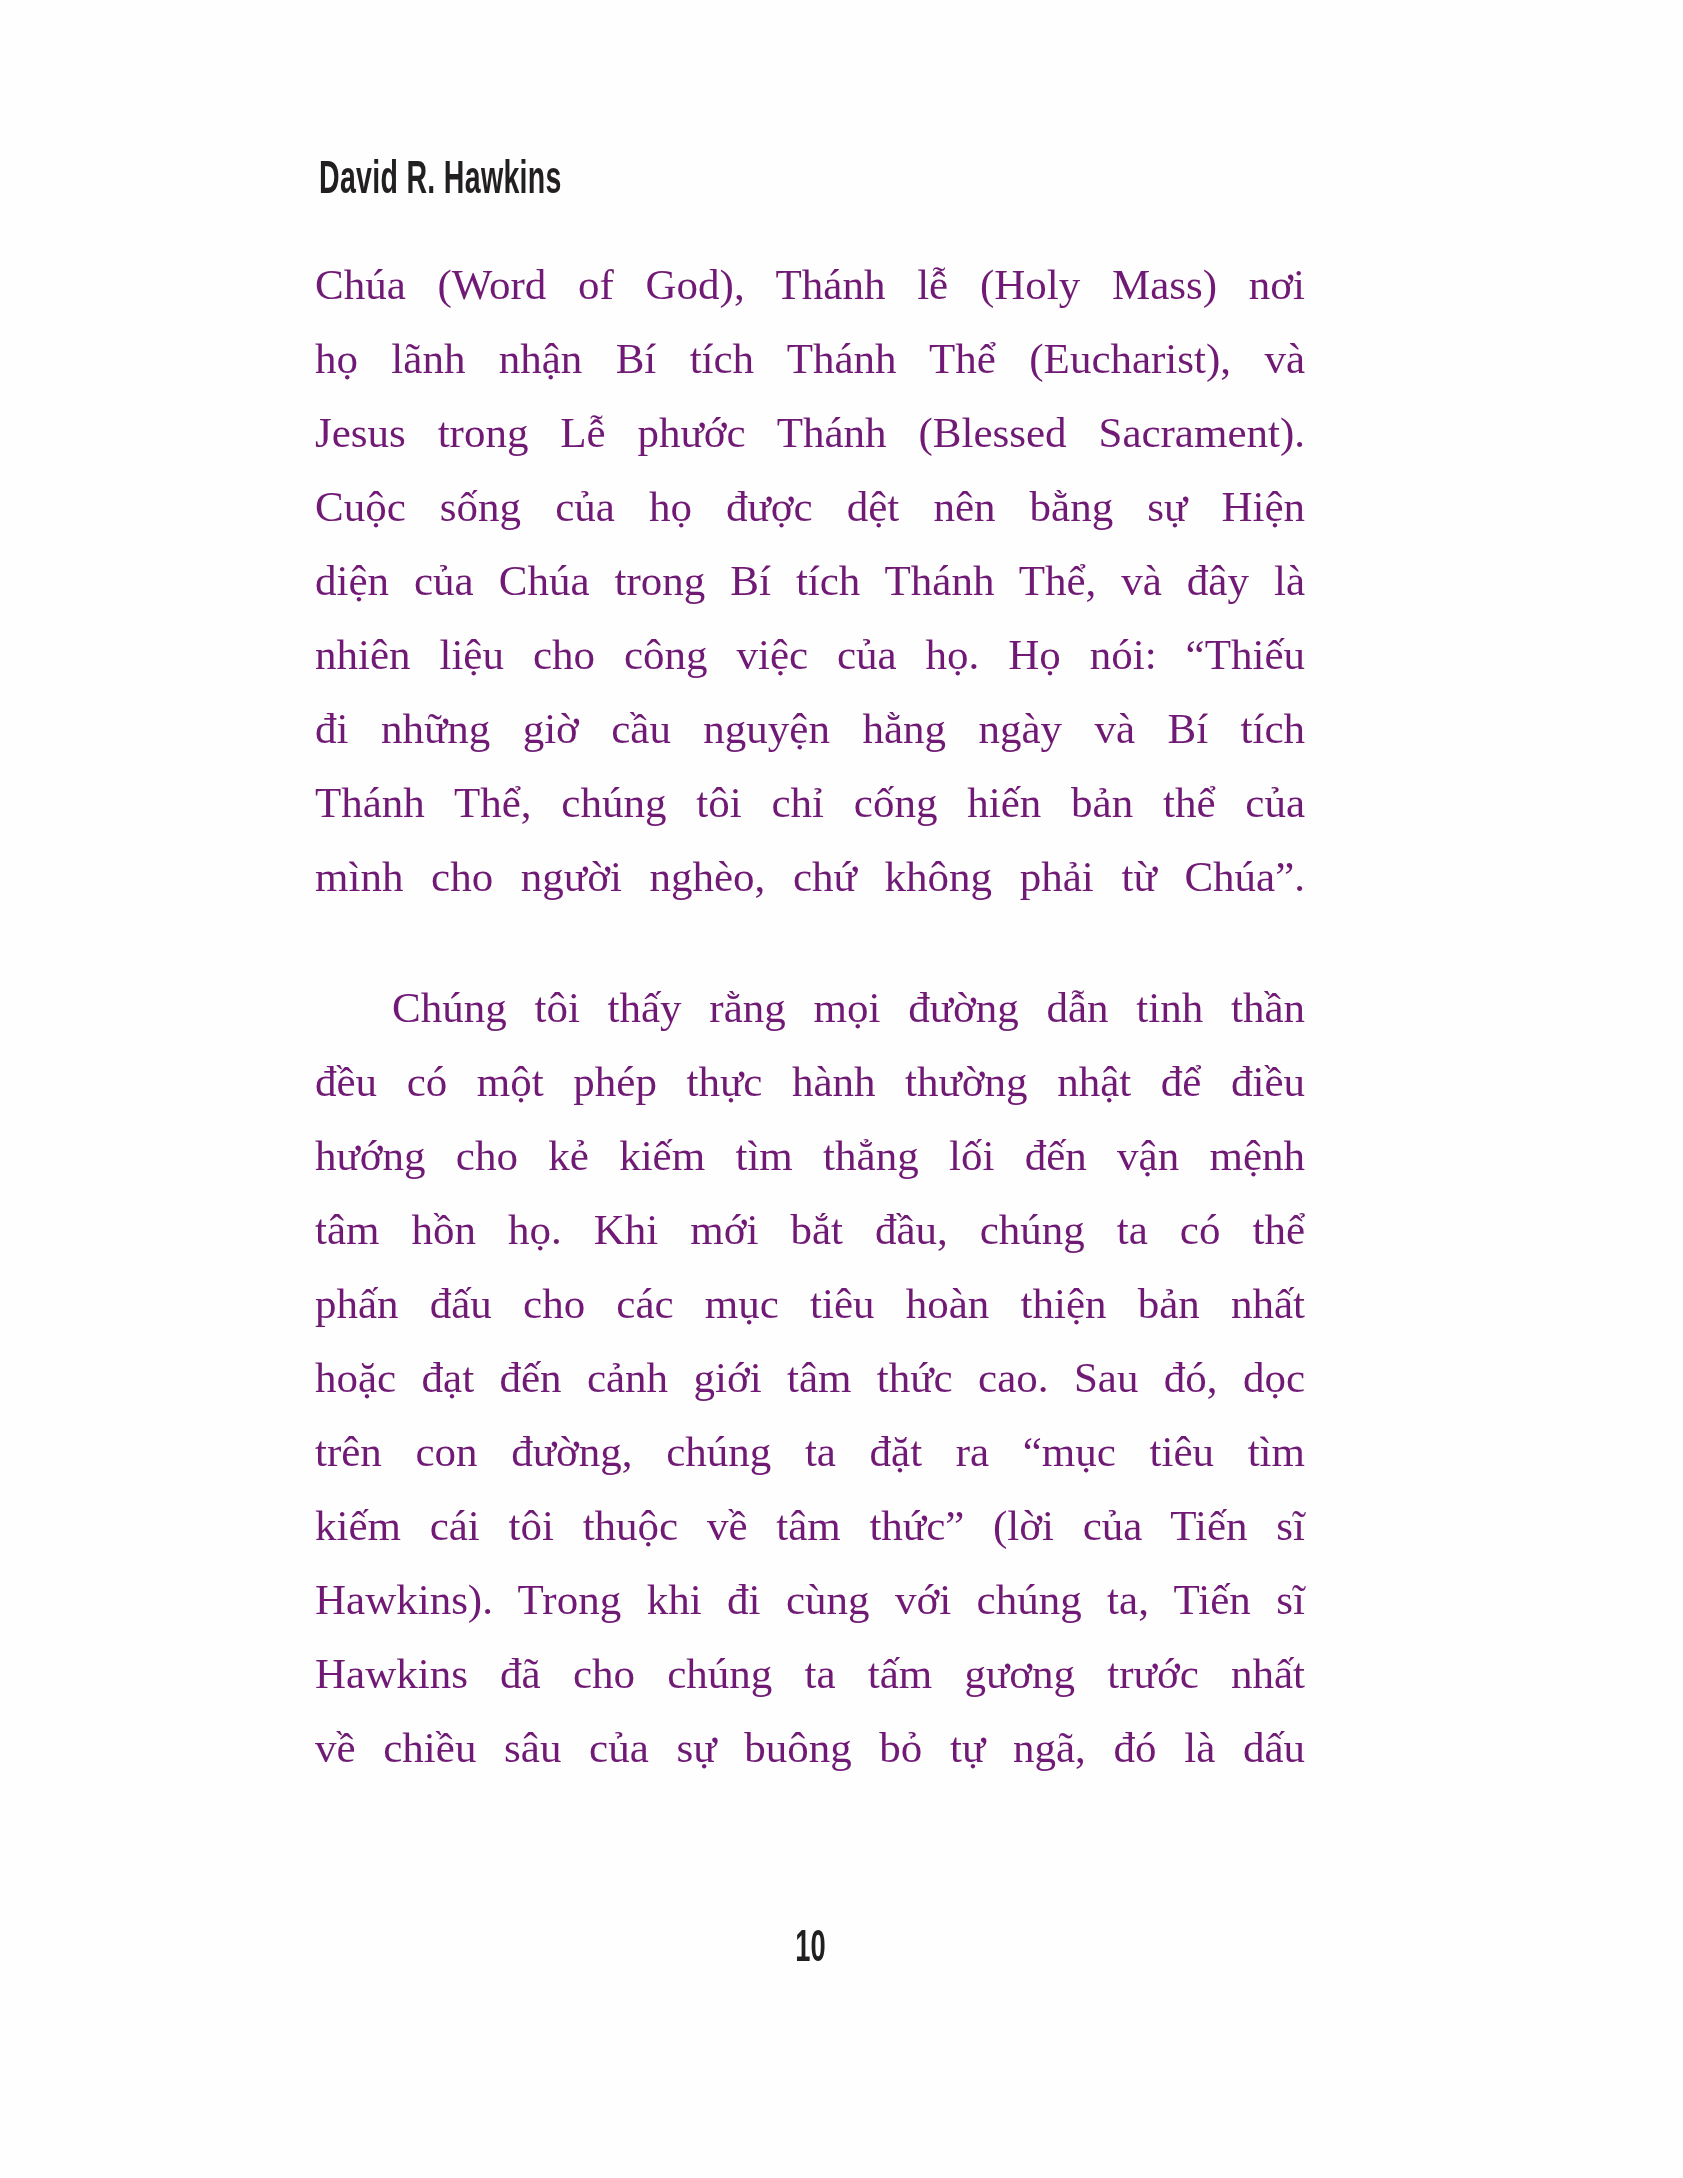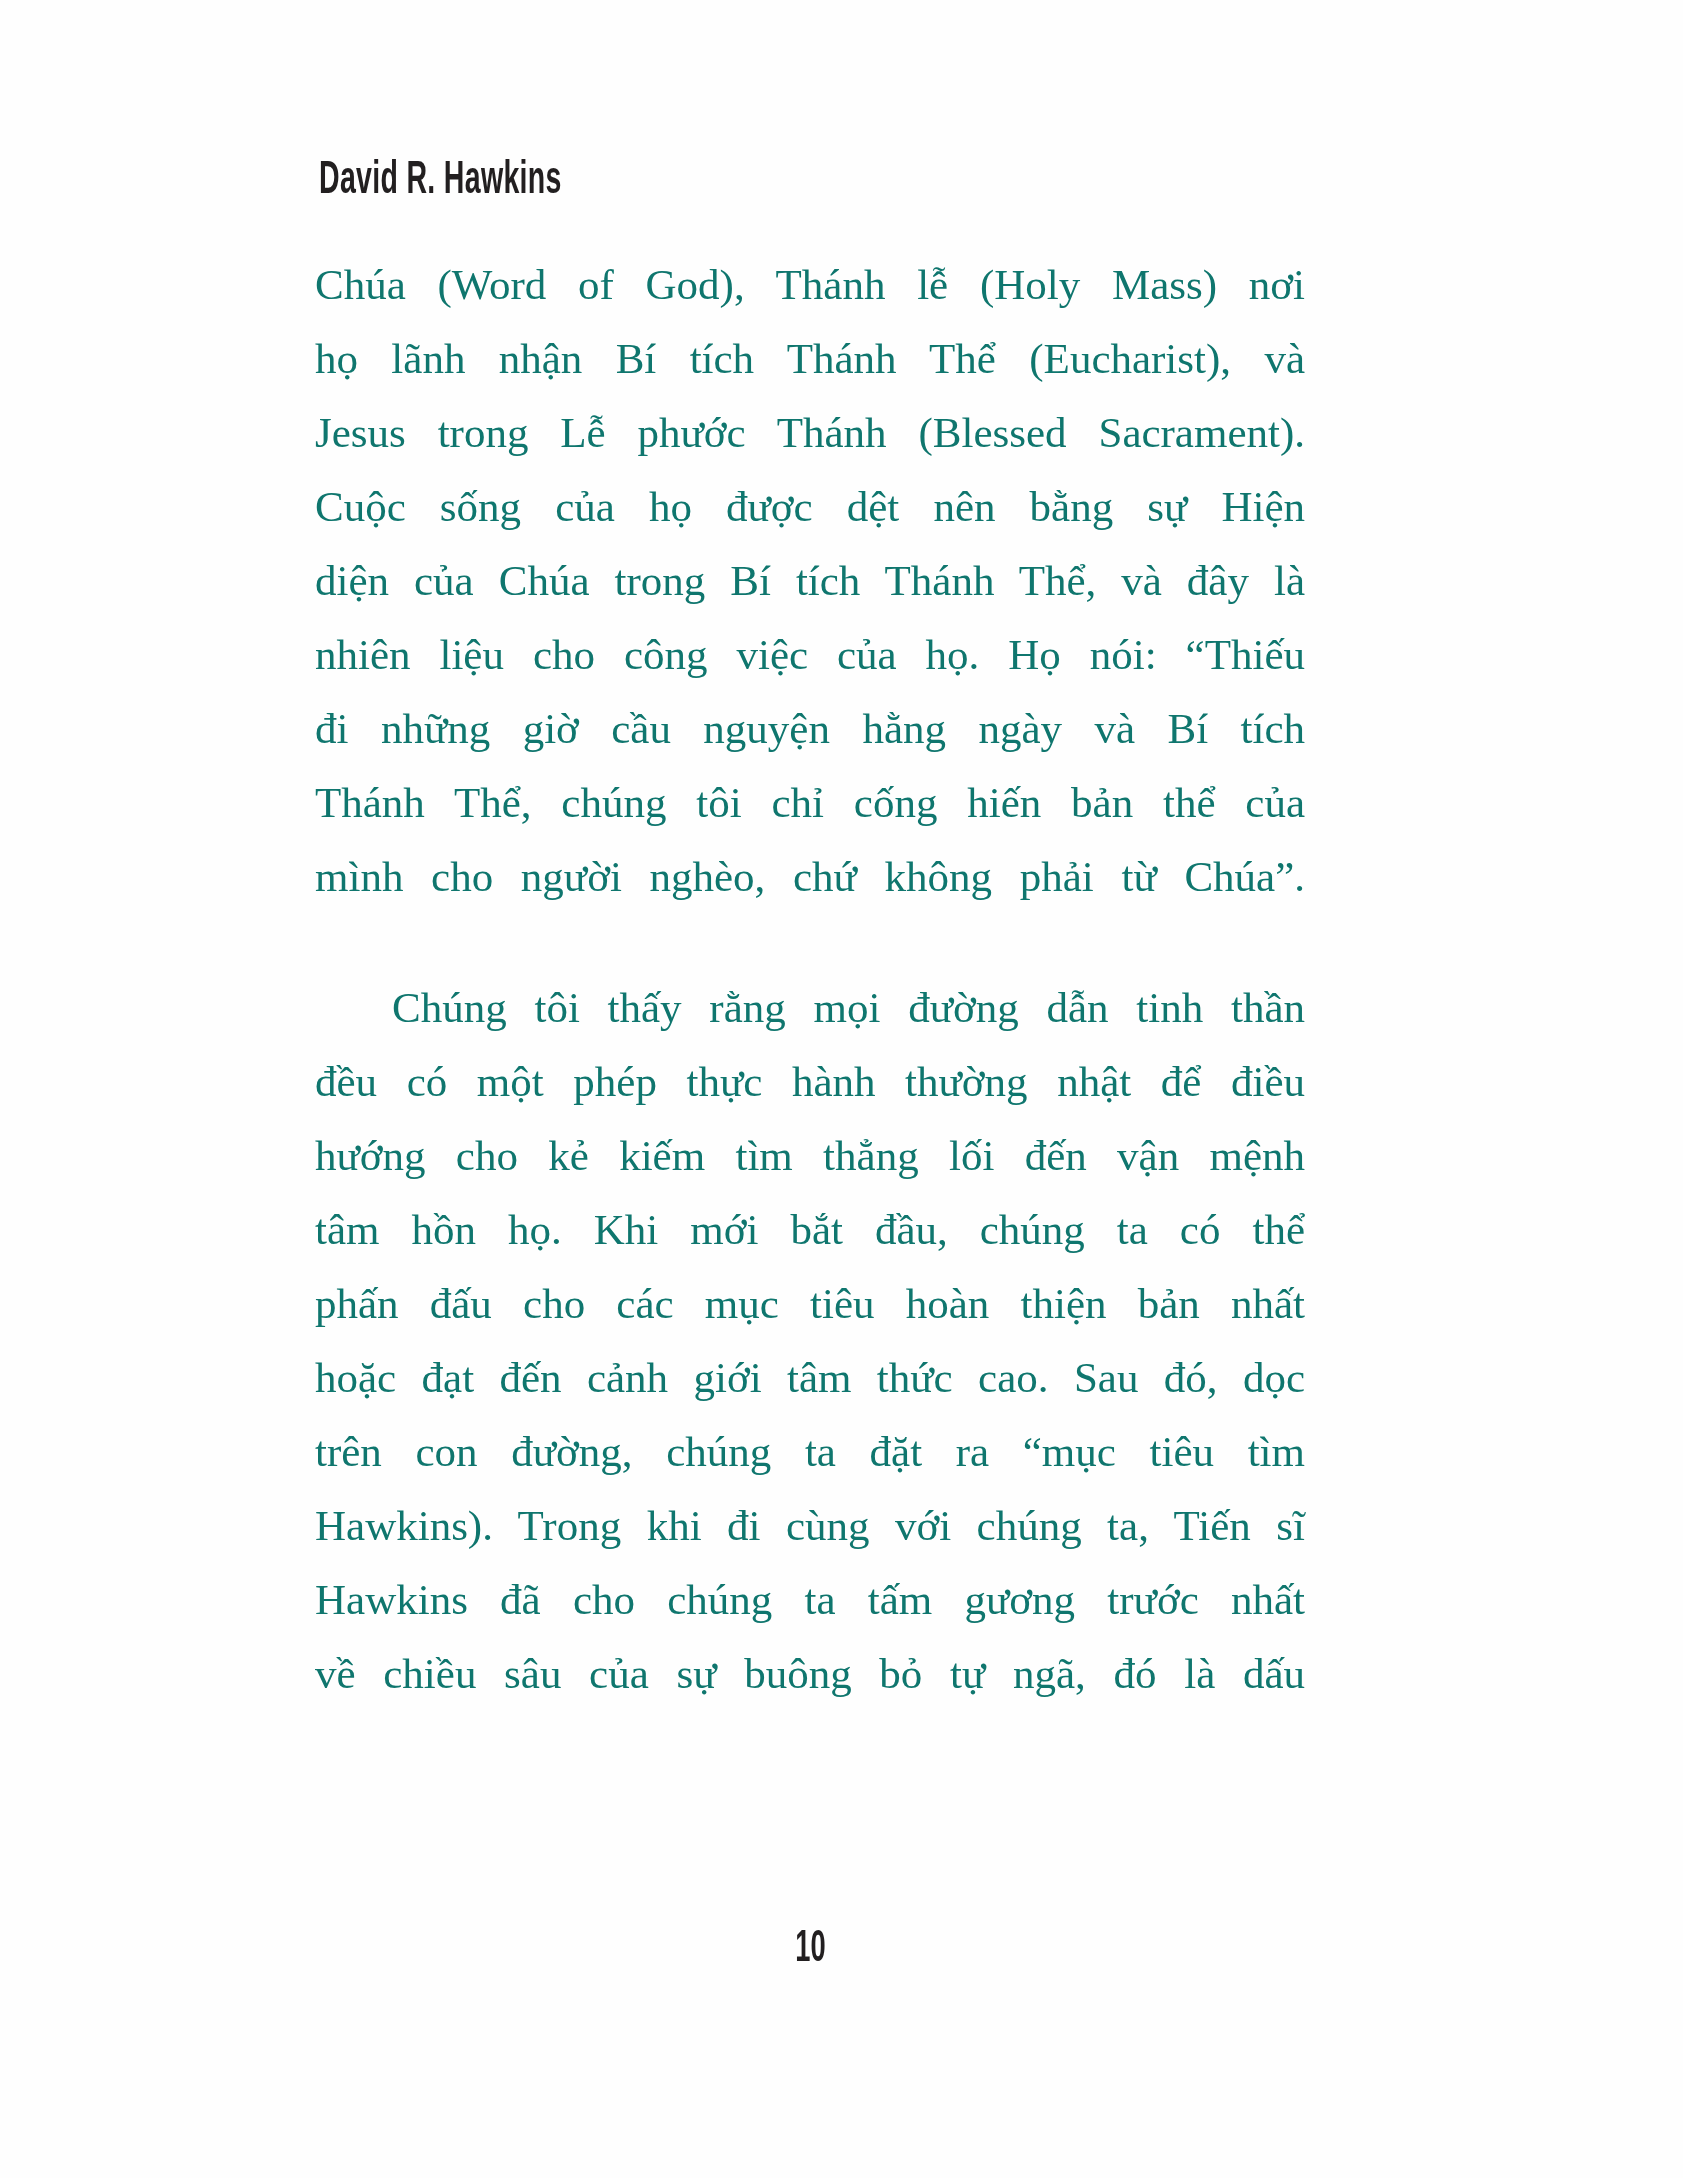--- a/index.html
+++ b/index.html
@@ -27,21 +27,21 @@
     white-space: nowrap;
     transform: scaleX(0.62);
     transform-origin: left top;
   }
   .body-text {
     position: absolute;
     left: 315px; top: 248px;
     width: 990px;
     font-size: 43px;
     line-height: 74px;
-    color: #0f766e;
+    color: #701a75;
   }
   .para { margin: 0; }
   .para + .para { margin-top: 57px; }
   .line {
     height: 74px;
     text-align: justify;
     text-align-last: justify;
     white-space: nowrap;
   }
   .line.first-indent { text-indent: 77px; }
@@ -82,20 +82,21 @@
         <div class="line">mình cho người nghèo, chứ không phải từ Chúa”.</div>
       </div>
       <div class="para">
         <div class="line first-indent">Chúng tôi thấy rằng mọi đường dẫn tinh thần</div>
         <div class="line">đều có một phép thực hành thường nhật để điều</div>
         <div class="line">hướng cho kẻ kiếm tìm thẳng lối đến vận mệnh</div>
         <div class="line">tâm hồn họ. Khi mới bắt đầu, chúng ta có thể</div>
         <div class="line">phấn đấu cho các mục tiêu hoàn thiện bản nhất</div>
         <div class="line">hoặc đạt đến cảnh giới tâm thức cao. Sau đó, dọc</div>
         <div class="line">trên con đường, chúng ta đặt ra “mục tiêu tìm</div>
+        <div class="line">kiếm cái tôi thuộc về tâm thức” (lời của Tiến sĩ</div>
         <div class="line">Hawkins). Trong khi đi cùng với chúng ta, Tiến sĩ</div>
         <div class="line">Hawkins đã cho chúng ta tấm gương trước nhất</div>
         <div class="line">về chiều sâu của sự buông bỏ tự ngã, đó là dấu</div>
       </div>
     </div>
 
   <div class="page-number-wrap">
     <span class="page-number">10</span>
   </div>
 

